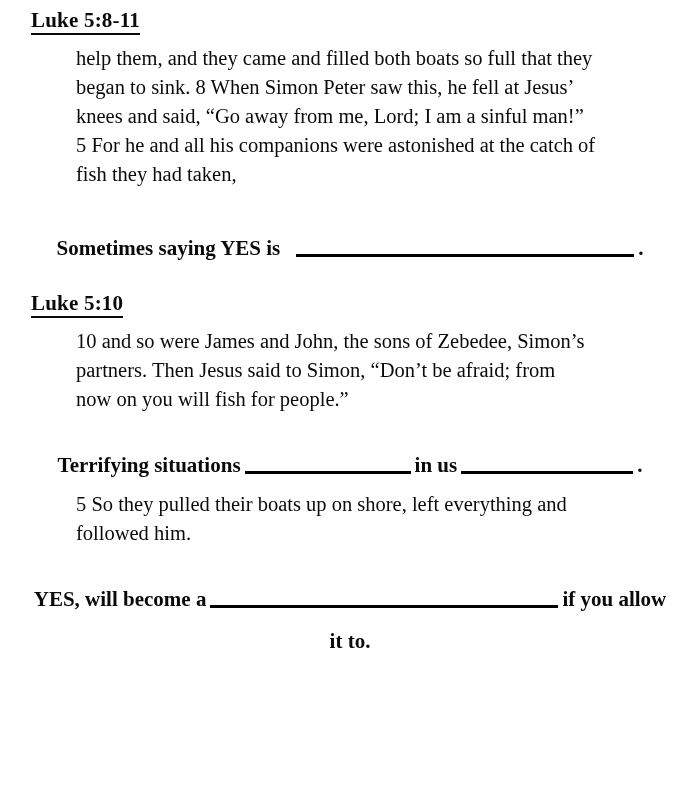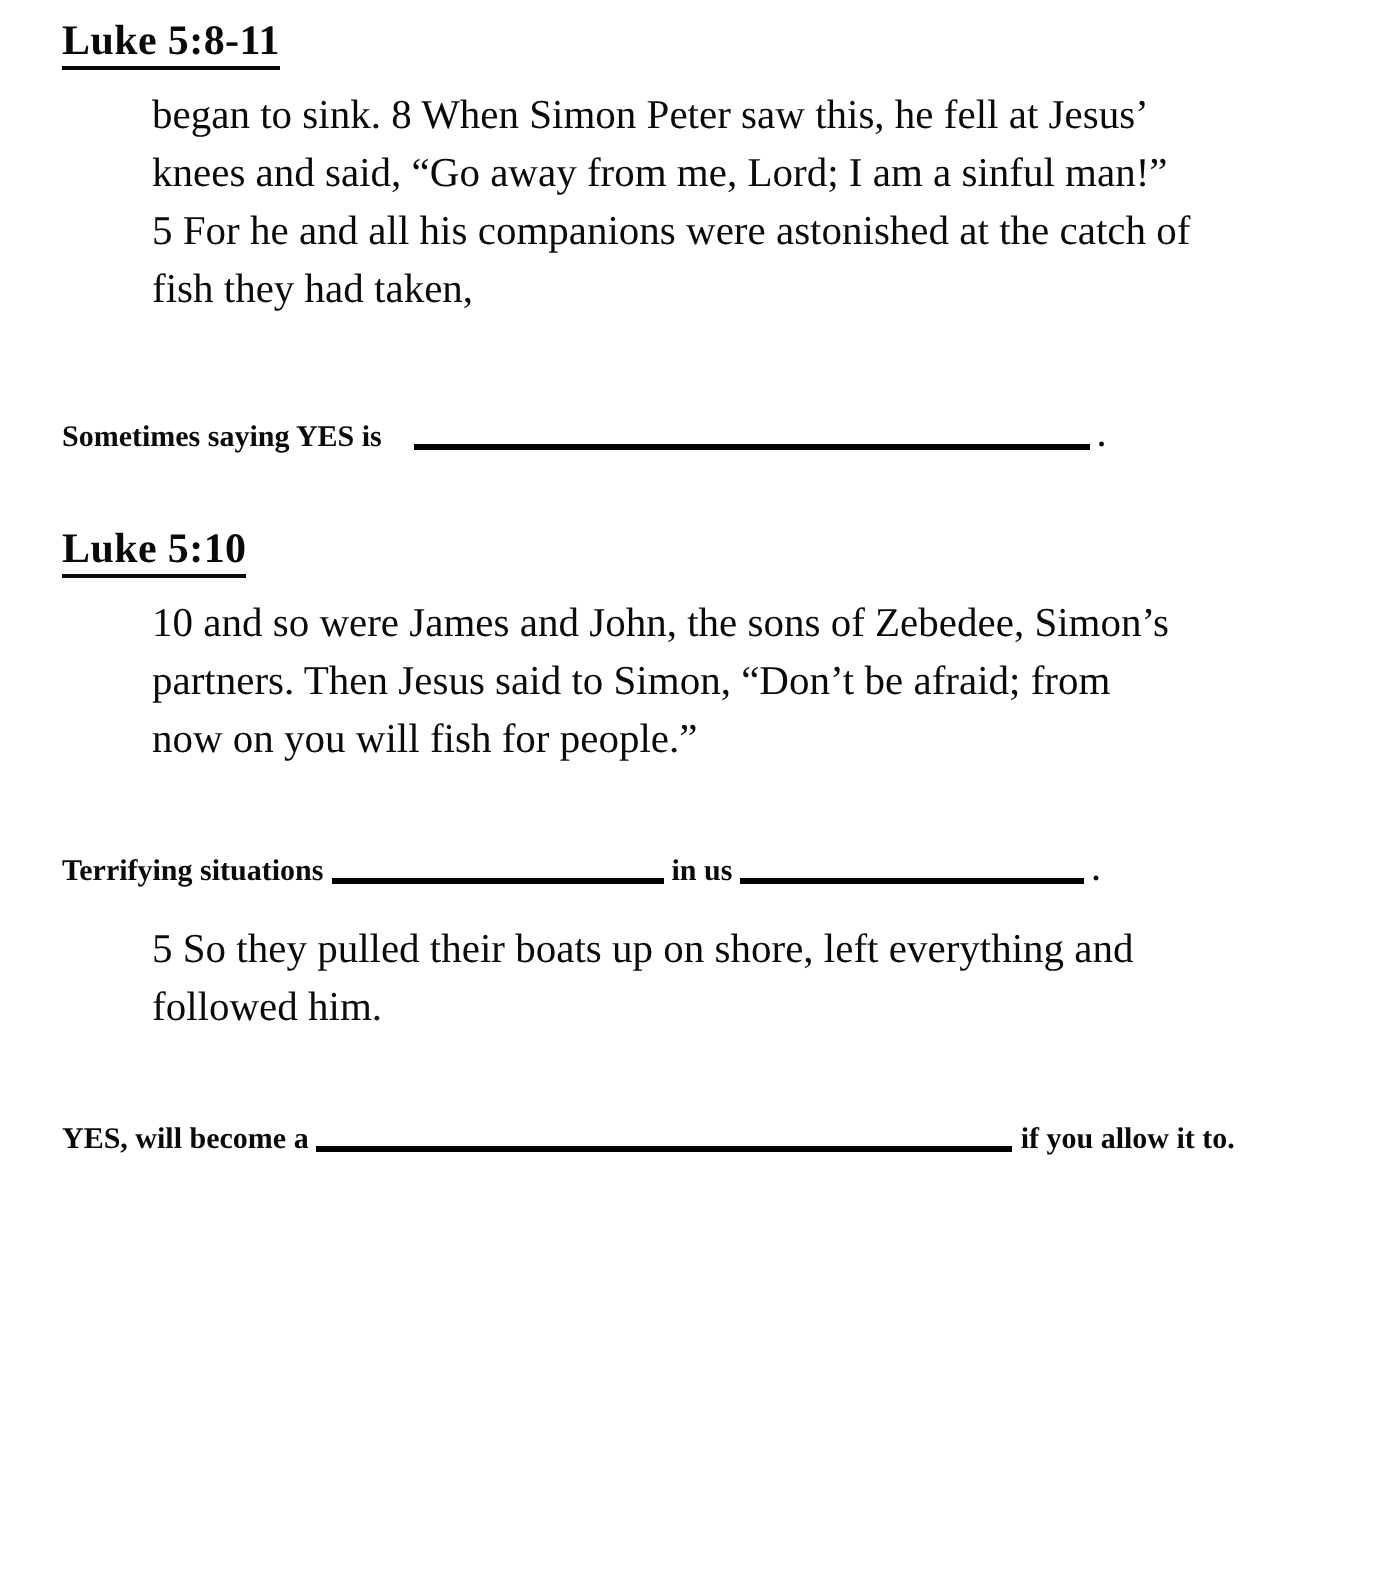--- a/index.html
+++ b/index.html
@@ -31,23 +31,24 @@
     padding-bottom: 1px;
   }
   .verse {
     margin: 10px 0 0 45px;
     font-size: 20.5px;
     line-height: 29px;
   }
   .vline { white-space: nowrap; }
   .statement {
     font-weight: bold;
-    font-size: 15px;
+    font-size: 21px;
     line-height: 30px;
     white-space: nowrap;
+    text-align: center;
   }
   .statement.wrap {
     white-space: normal;
     line-height: 42px;
   }
   .blank {
     display: inline-block;
     border-bottom: 3px solid #000000;
     vertical-align: -2px;
     margin: 0 4px;
@@ -63,20 +64,21 @@
   .mt-st3 { margin-top: 30px; }
 </style>
 </head>
 <body>
 
 <div class="doc">
 
   <div class="section">
     <div class="heading"><span class="hu">Luke 5:8-11</span></div>
     <div class="verse">
+      <div class="vline">help them, and they came and filled both boats so full that they</div>
       <div class="vline">began to sink. 8 When Simon Peter saw this, he fell at Jesus’</div>
       <div class="vline">knees and said, “Go away from me, Lord; I am a sinful man!”</div>
       <div class="vline">5 For he and all his companions were astonished at the catch of</div>
       <div class="vline">fish they had taken,</div>
     </div>
     <div class="statement mt-st1"><span>Sometimes saying YES is</span><span class="blank b340"></span><span>.</span></div>
   </div>
 
   <div class="section">
     <div class="heading mt-h2"><span class="hu">Luke 5:10</span></div>

